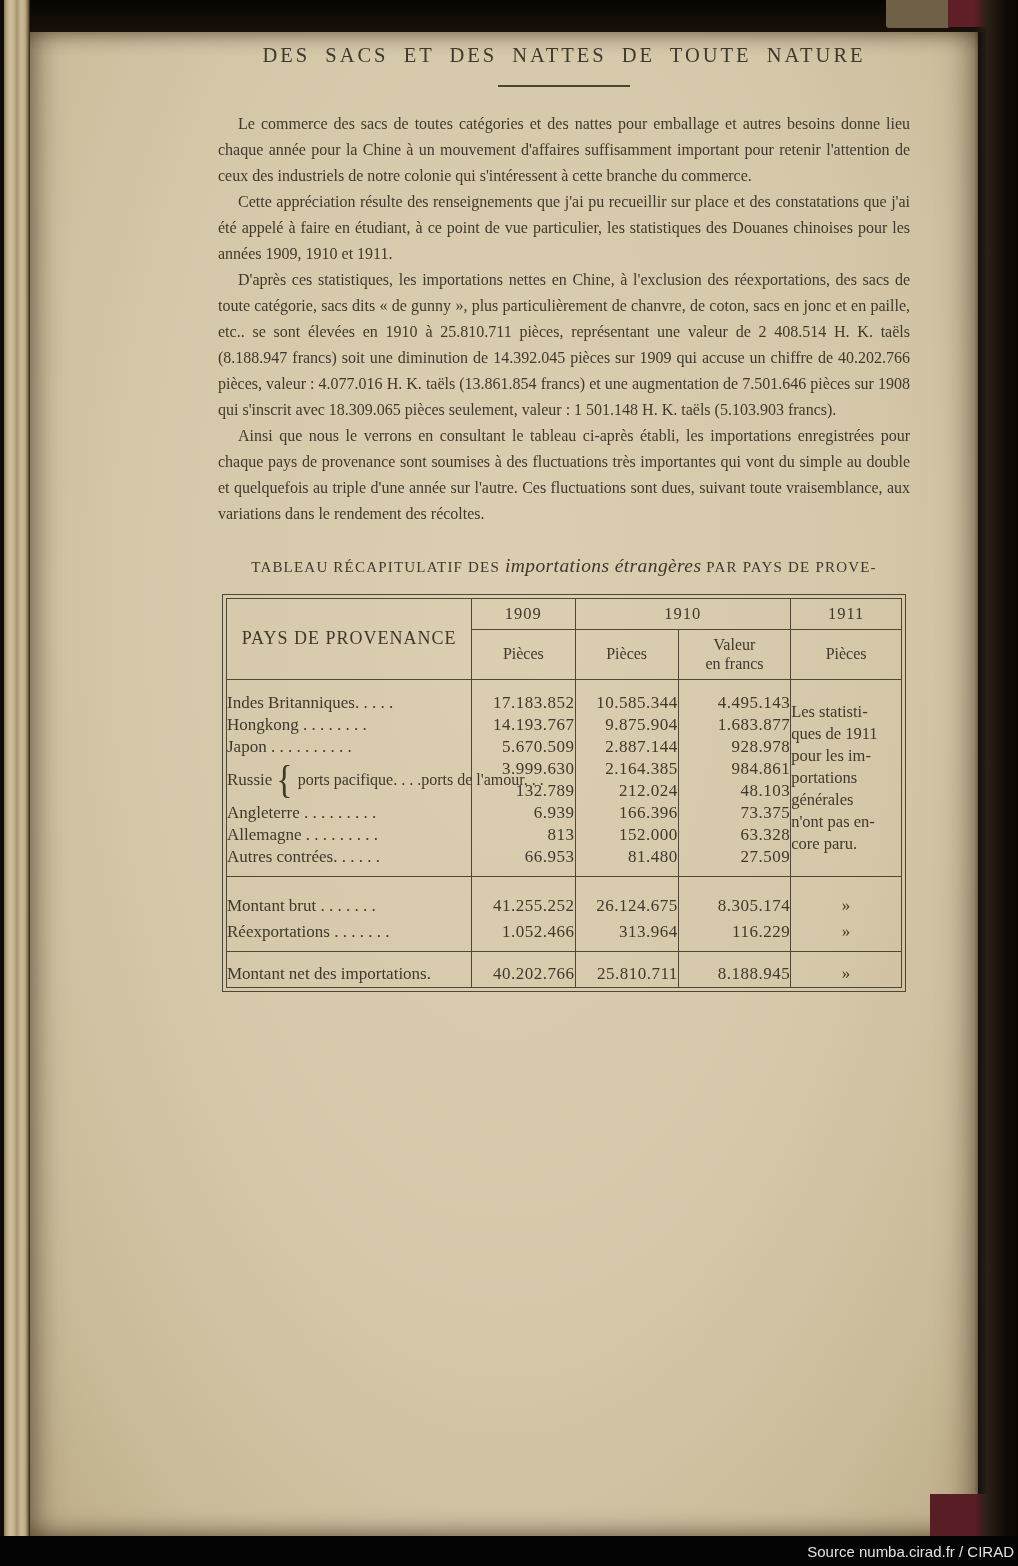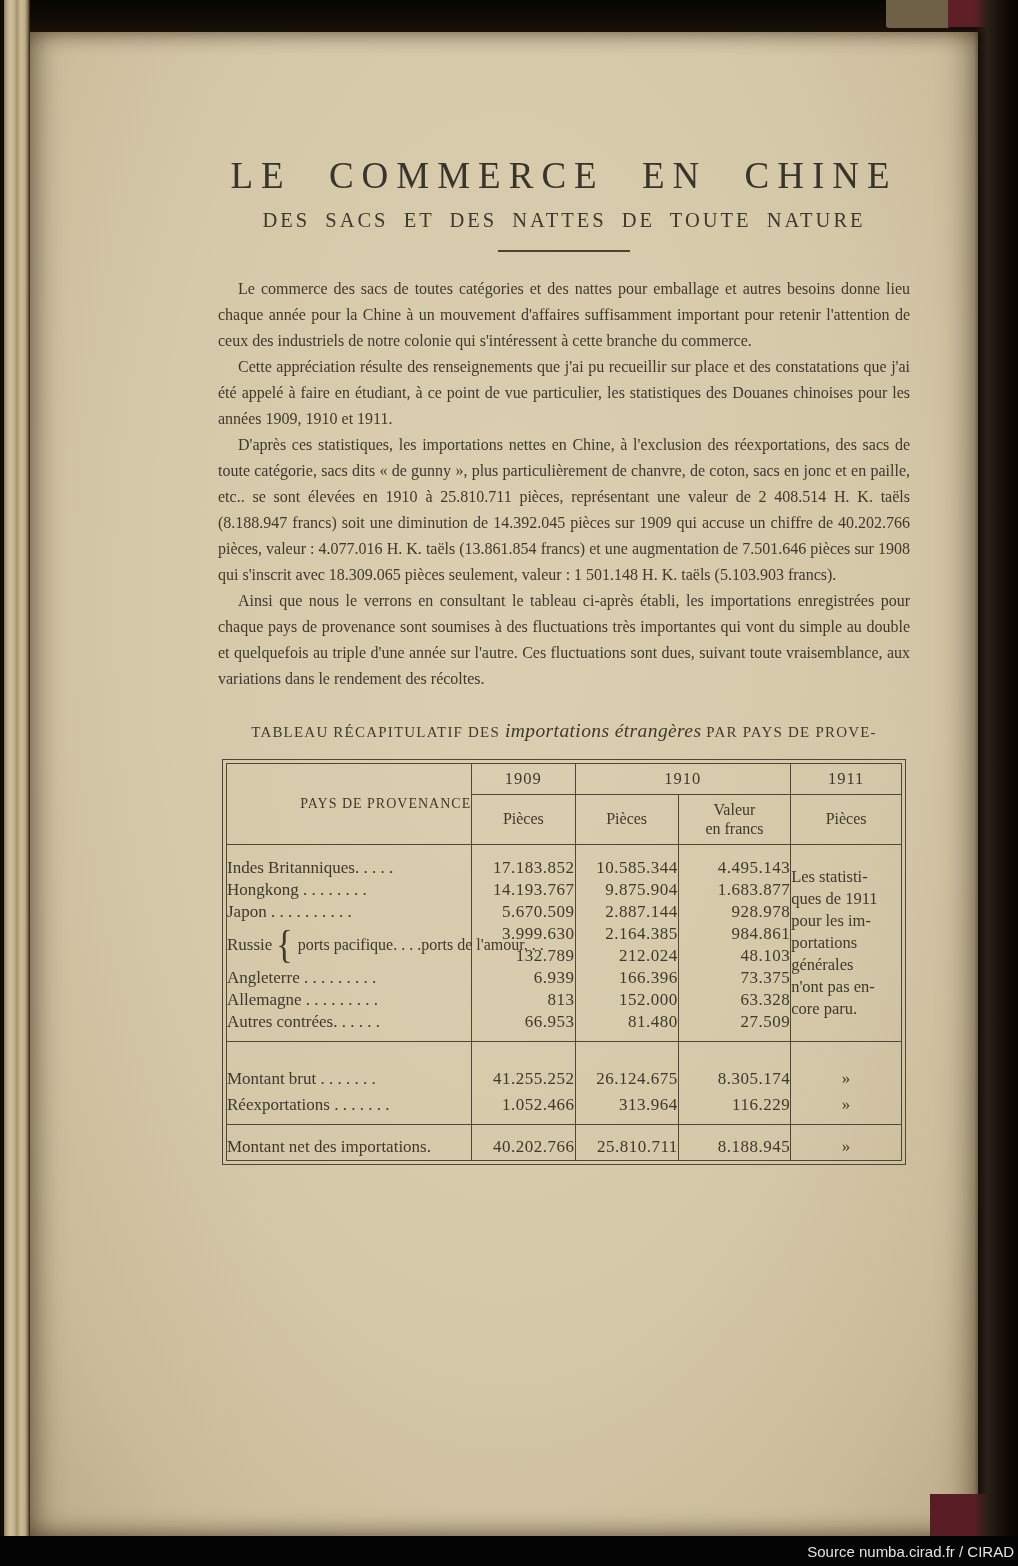--- a/index.html
+++ b/index.html
@@ -47,39 +47,39 @@
   p.para { font-size:16px; line-height:26px; text-align:justify; text-indent:20px; }
   
   .caption { margin-top:26px; text-align:center; font-size:15px; letter-spacing:1.2px; line-height:25px; color:#3e392c; }
   .caption i { font-size:19.5px; letter-spacing:.4px; }
   
   .tbl-wrap { width:684px; margin:14px auto 0; border:1.5px solid #4e4736; padding:3px; background:transparent; }
   .tbl-inner { border:1px solid #4e4736; }
   table.tbl { border-collapse:collapse; table-layout:fixed; width:100%; font-size:17px; color:#3e392c; }
   table.tbl th, table.tbl td { padding:0; font-weight:normal; vertical-align:middle; }
   .bl { border-left:1px solid #4e4736; }
-  .stub-head { border-bottom:1px solid #4e4736; text-align:right; font-size:14px; letter-spacing:1px; }
+  .stub-head { border-bottom:1px solid #4e4736; text-align:center; font-size:18px; letter-spacing:1px; }
   .hdr-year { border-bottom:1px solid #4e4736; height:30px; text-align:center; font-size:16.5px; font-weight:bold; letter-spacing:1px; }
   .hdr-sub  { border-bottom:1px solid #4e4736; height:50px; text-align:center; font-size:16px; }
   .hdr-sub .wrap2 { white-space:pre-line; display:inline-block; line-height:19px; }
   tbody.body-rows td { height:22px; line-height:22px; }
   tbody.body-rows tr.first > .stub, tbody.body-rows tr.first > .num { padding-top:12px; }
   tbody.body-rows tr.last  > td { border-bottom:1px solid #4e4736; padding-bottom:8px; }
   .stub { text-align:left; padding-left:8px; }
   .nm { white-space:nowrap; }
   .num { text-align:right; padding-right:16px; letter-spacing:.5px; }
   .note { vertical-align:top; text-align:left; padding:12px 4px 0 10px; font-size:16.5px; line-height:21.5px;
           border-bottom:1px solid #4e4736; }
   .russie-cell { vertical-align:middle; }
   .russie { display:flex; align-items:center; }
   .russie-label { margin-right:4px; }
   .brace { font-size:34px; font-weight:200; line-height:40px; margin-right:5px; transform:scaleY(1.15); display:inline-block; }
   .russie-subs { display:flex; flex-direction:row; font-size:16px; line-height:21px; }
   tbody.totals td { height:26px; line-height:26px; }
-  tbody.totals tr.t-first > td { padding-top:24px; }
+  tbody.totals tr.t-first > td { padding-top:16px; }
   tbody.totals tr.rule-below > td { border-bottom:1px solid #4e4736; padding-bottom:6px; }
   tbody.totals tr.t-net > td { padding-top:9px; padding-bottom:0; }
   .ditto { text-align:center; padding-right:0; }
   
   .credit-bar {
     position:absolute; left:0; bottom:0; width:100%; height:30px; z-index:5;
     background:#040404; display:flex; align-items:center; justify-content:flex-end;
     padding-right:4px;
     font-family:"Liberation Sans","DejaVu Sans",sans-serif; font-size:15px; color:#e3e3e3;
   }
@@ -91,21 +91,20 @@
 
   <div class="deco-top-strip"></div>
   <div class="deco-top-book"></div>
   <div class="deco-top-red"></div>
   <div class="stack-left"></div>
   <div class="deco-bottom-red"></div>
 
   <div class="page">
     <div class="content">
 
-      <h1 class="title">LE COMMERCE EN CHINE</h1>
       <div class="subtitle">DES SACS ET DES NATTES DE TOUTE NATURE</div>
       <div class="title-rule"></div>
 
       <p class="para">Le commerce des sacs de toutes catégories et des nattes pour emballage et autres besoins donne lieu chaque année pour la Chine à un mouvement d'affaires suffisamment important pour retenir l'attention de ceux des industriels de notre colonie qui s'intéressent à cette branche du commerce.</p>
       <p class="para">Cette appréciation résulte des renseignements que j'ai pu recueillir sur place et des constatations que j'ai été appelé à faire en étudiant, à ce point de vue particulier, les statistiques des Douanes chinoises pour les années 1909, 1910 et 1911.</p>
       <p class="para">D'après ces statistiques, les importations nettes en Chine, à l'exclusion des réexportations, des sacs de toute catégorie, sacs dits « de gunny », plus particulièrement de chanvre, de coton, sacs en jonc et en paille, etc.. se sont élevées en 1910 à 25.810.711 pièces, représentant une valeur de 2 408.514 H. K. taëls (8.188.947 francs) soit une diminution de 14.392.045 pièces sur 1909 qui accuse un chiffre de 40.202.766 pièces, valeur : 4.077.016 H. K. taëls (13.861.854 francs) et une augmentation de 7.501.646 pièces sur 1908 qui s'inscrit avec 18.309.065 pièces seulement, valeur : 1 501.148 H. K. taëls (5.103.903 francs).</p>
       <p class="para">Ainsi que nous le verrons en consultant le tableau ci-après établi, les importations enregistrées pour chaque pays de provenance sont soumises à des fluctuations très importantes qui vont du simple au double et quelquefois au triple d'une année sur l'autre. Ces fluctuations sont dues, suivant toute vraisemblance, aux variations dans le rendement des récoltes.</p>
 
       <div class="caption">
         <span>TABLEAU RÉCAPITULATIF DES </span><i>importations étrangères</i><span> PAR PAYS DE PROVE-</span>

